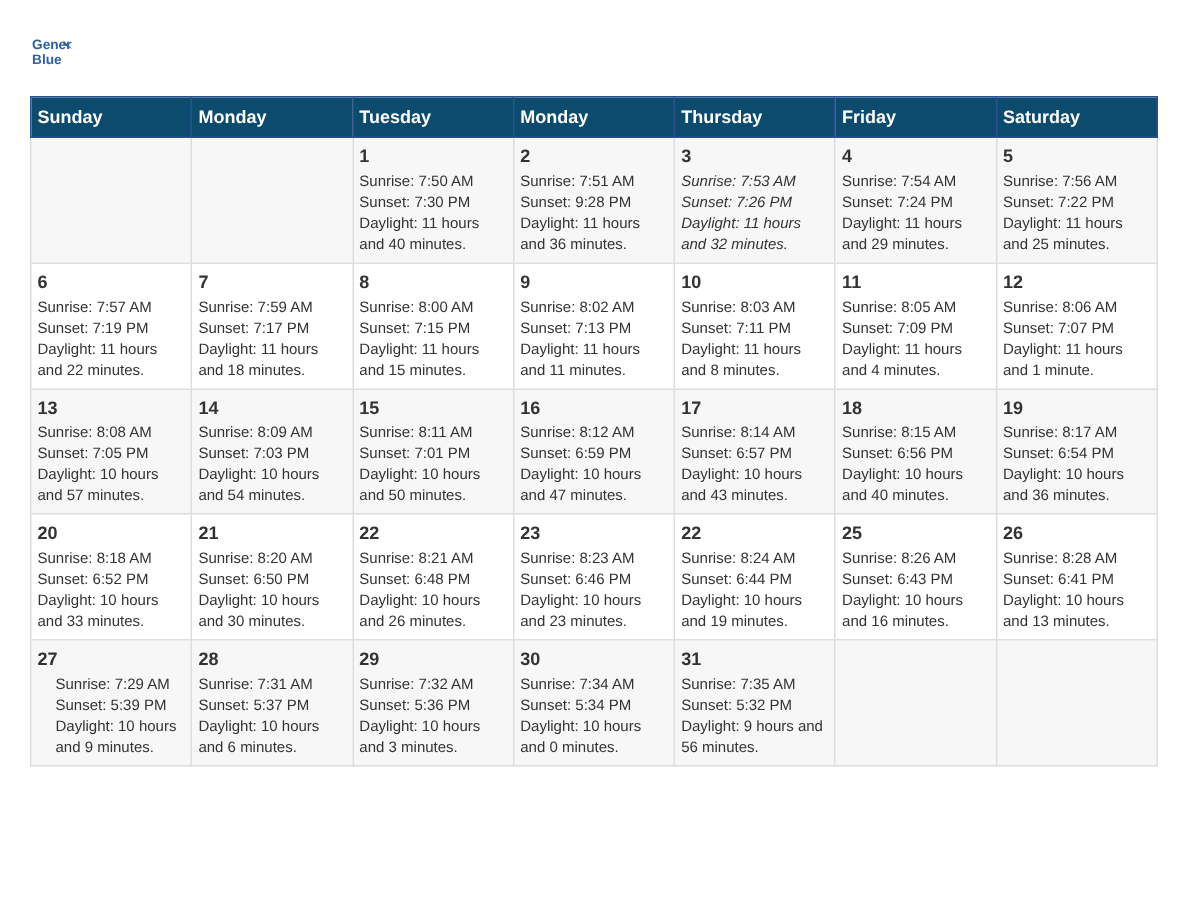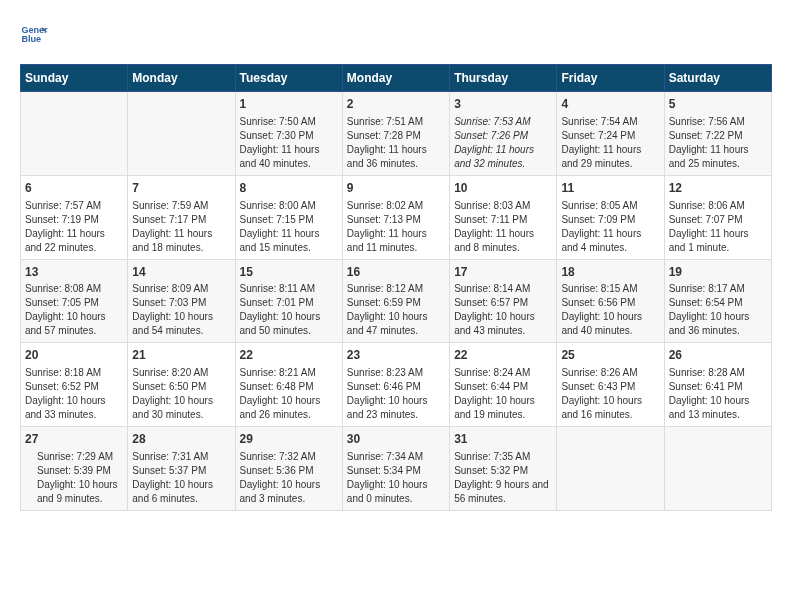--- a/index.html
+++ b/index.html
@@ -132,21 +132,21 @@
         <td class="empty-cell"></td>
         <td>
           <span class="day-num">1</span>
           <div class="day-info" style="white-space: pre-line;">Sunrise: 7:50 AM
 Sunset: 7:30 PM
 Daylight: 11 hours and 40 minutes.</div>
         </td>
         <td>
           <span class="day-num">2</span>
           <div class="day-info" style="white-space: pre-line;">Sunrise: 7:51 AM
-Sunset: 7:28 PM
+Sunset: 9:28 PM
 Daylight: 11 hours and 36 minutes.</div>
         </td>
         <td>
           <span class="day-num">3</span>
           <div class="day-info" style="white-space: pre-line; font-style: italic;">Sunrise: 7:53 AM
 Sunset: 7:26 PM
 Daylight: 11 hours and 32 minutes.</div>
         </td>
         <td>
           <span class="day-num">4</span>

